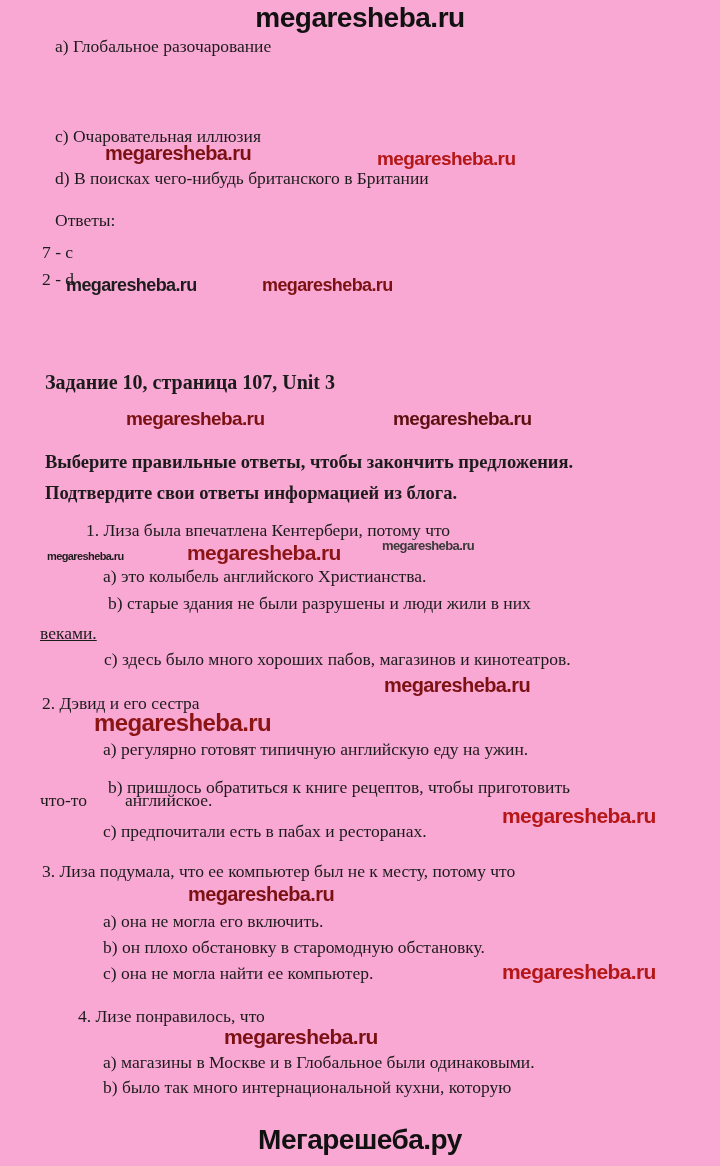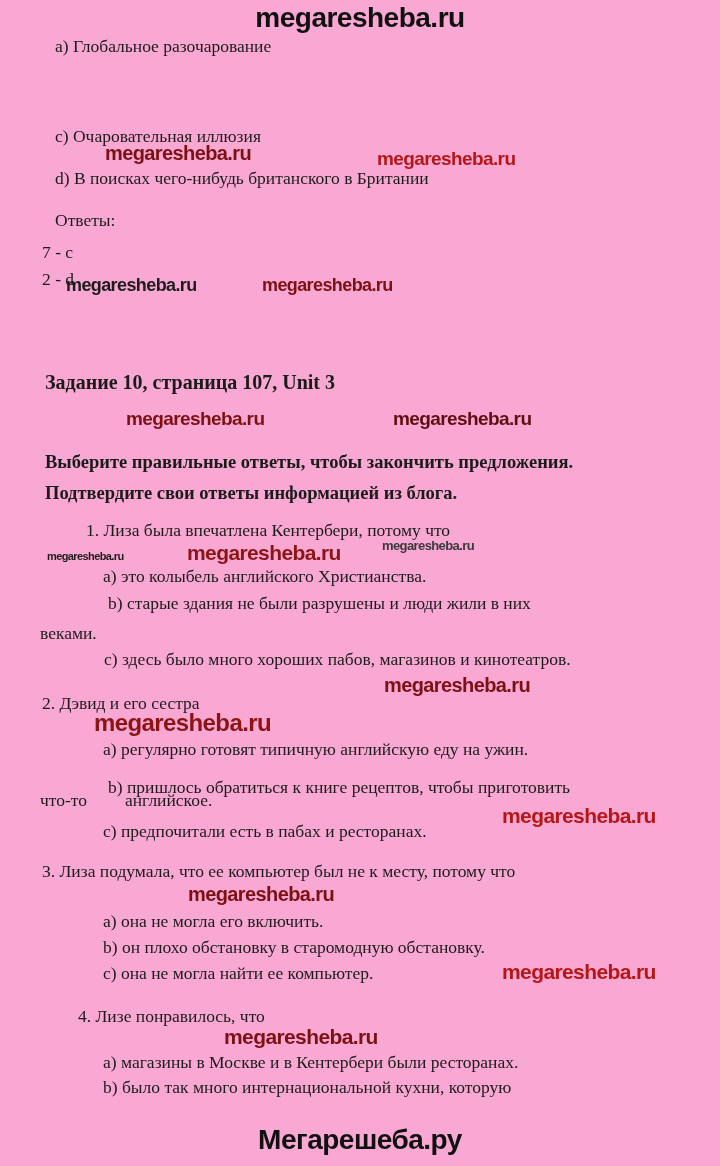--- a/index.html
+++ b/index.html
@@ -57,38 +57,38 @@
   <div class="ln" style="left:42px; top:270px;">2 - d</div>
 
   <div class="ln bold-serif" style="left:45px; top:371px; font-size:20px;">Задание 10, страница 107, Unit 3</div>
 
   <div class="ln bold-serif" style="left:45px; top:452px; font-size:18.5px;">Выберите правильные ответы, чтобы закончить предложения.</div>
   <div class="ln bold-serif" style="left:45px; top:483px; font-size:18.5px;">Подтвердите свои ответы информацией из блога.</div>
 
   <div class="ln" style="left:42px;  top:521px;margin-left:44px;">1. Лиза была впечатлена Кентербери, потому что</div>
   <div class="ln" style="left:108px; top:594px;">b) старые здания не были разрушены и люди жили в них</div>
   <div class="ln" style="left:103px; top:567px;">a) это колыбель английского Христианства.</div>
-  <div class="ln" style="left:40px;  top:624px;">веками.</div>
+  <div class="ln" style="left:40px;  top:624px;text-decoration:underline;">веками.</div>
   <div class="ln" style="left:104px; top:650px;">c) здесь было много хороших пабов, магазинов и кинотеатров.</div>
 
   <div class="ln" style="left:42px;  top:694px;">2. Дэвид и его сестра</div>
   <div class="ln" style="left:103px; top:740px;">a) регулярно готовят типичную английскую еду на ужин.</div>
   <div class="ln" style="left:108px; top:766px;margin-top:12px;">b) пришлось обратиться к книге рецептов, чтобы приготовить</div>
   <div class="ln" style="left:40px;  top:791px;">
     <span>что-то</span><span class="gap-word">английское.</span>
   </div>
   <div class="ln" style="left:103px; top:822px;">c) предпочитали есть в пабах и ресторанах.</div>
 
   <div class="ln" style="left:42px;  top:862px;">3. Лиза подумала, что ее компьютер был не к месту, потому что</div>
   <div class="ln" style="left:103px; top:912px;">a) она не могла его включить.</div>
   <div class="ln" style="left:103px; top:938px;">b) он плохо обстановку в старомодную обстановку.</div>
   <div class="ln" style="left:103px; top:964px;">c) она не могла найти ее компьютер.</div>
 
   <div class="ln" style="left:42px;  top:1007px;margin-left:36px;">4. Лизе понравилось, что</div>
-  <div class="ln" style="left:103px; top:1053px;">a) магазины в Москве и в Кентербери были ресторанах.</div>
+  <div class="ln" style="left:103px; top:1053px;">a) магазины в Москве и в Глобальное были одинаковыми.</div>
   <div class="ln" style="left:103px; top:1078px;">b) было так много интернациональной кухни, которую</div>
 
   <div class="wm" style="left: 105px; top: 143px; font-size: 20px; color: rgb(123, 17, 19);">megaresheba.ru</div>
   <div class="wm" style="left: 377px; top: 149px; font-size: 19px; color: rgb(181, 23, 23);">megaresheba.ru</div>
   <div class="wm" style="left: 66px; top: 276px; font-size: 18px; color: rgb(28, 28, 28);">megaresheba.ru</div>
   <div class="wm" style="left: 262px; top: 276px; font-size: 18px; color: rgb(123, 17, 19);">megaresheba.ru</div>
   <div class="wm" style="left: 126px; top: 409px; font-size: 19px; color: rgb(123, 17, 19);">megaresheba.ru</div>
   <div class="wm" style="left: 393px; top: 409px; font-size: 19px; color: rgb(93, 15, 15);">megaresheba.ru</div>
   <div class="wm" style="left: 47px; top: 551px; font-size: 11px; color: rgb(28, 28, 28);">megaresheba.ru</div>
   <div class="wm" style="left: 187px; top: 542px; font-size: 21px; color: rgb(139, 21, 21);">megaresheba.ru</div>

